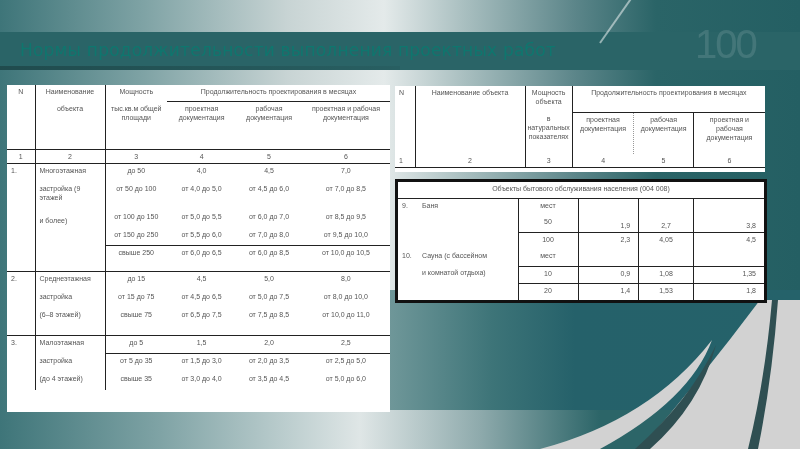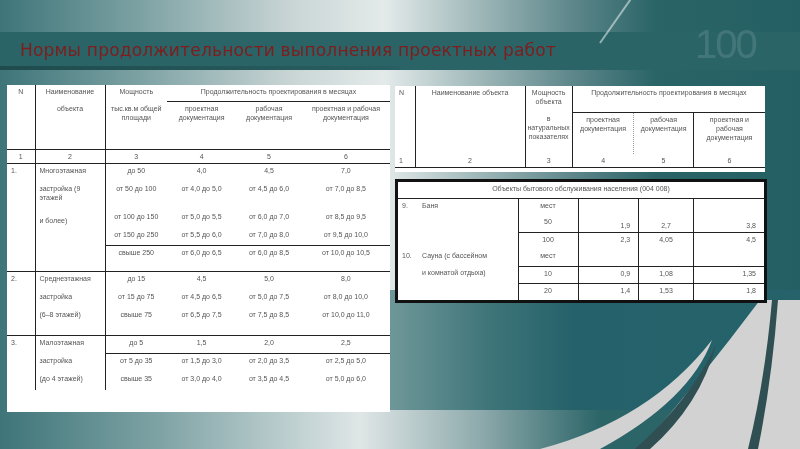--- a/index.html
+++ b/index.html
@@ -21,21 +21,21 @@
   .header-bar {
     position:absolute; left:0; top:32px; width:800px; height:38px;
     background:#2a6467;
   }
   .header-under {
     position:absolute; left:0; top:66px; width:400px; height:4px;
     background: linear-gradient(90deg, rgba(0,0,0,0.25), rgba(0,0,0,0.05));
   }
   .page-title {
     position:absolute; left:20px; top:40px;
-    color:#7f1d1d; font-size:17px; letter-spacing:0.2px;
+    color:#0f766e; font-size:17px; letter-spacing:0.2px;
     font-family:"DejaVu Sans", sans-serif;
   }
   .logo {
     position:absolute; left:695px; top:22px;
     color:rgba(255,255,255,0.12); font-size:40px; font-family:"Liberation Sans", sans-serif;
     letter-spacing:-2px; font-weight:300;
   }
   .logo-line {
     position:absolute; left:600px; top:42px; width:80px; height:2px;
     background:rgba(255,255,255,0.5); transform:rotate(-55deg); transform-origin:left;

